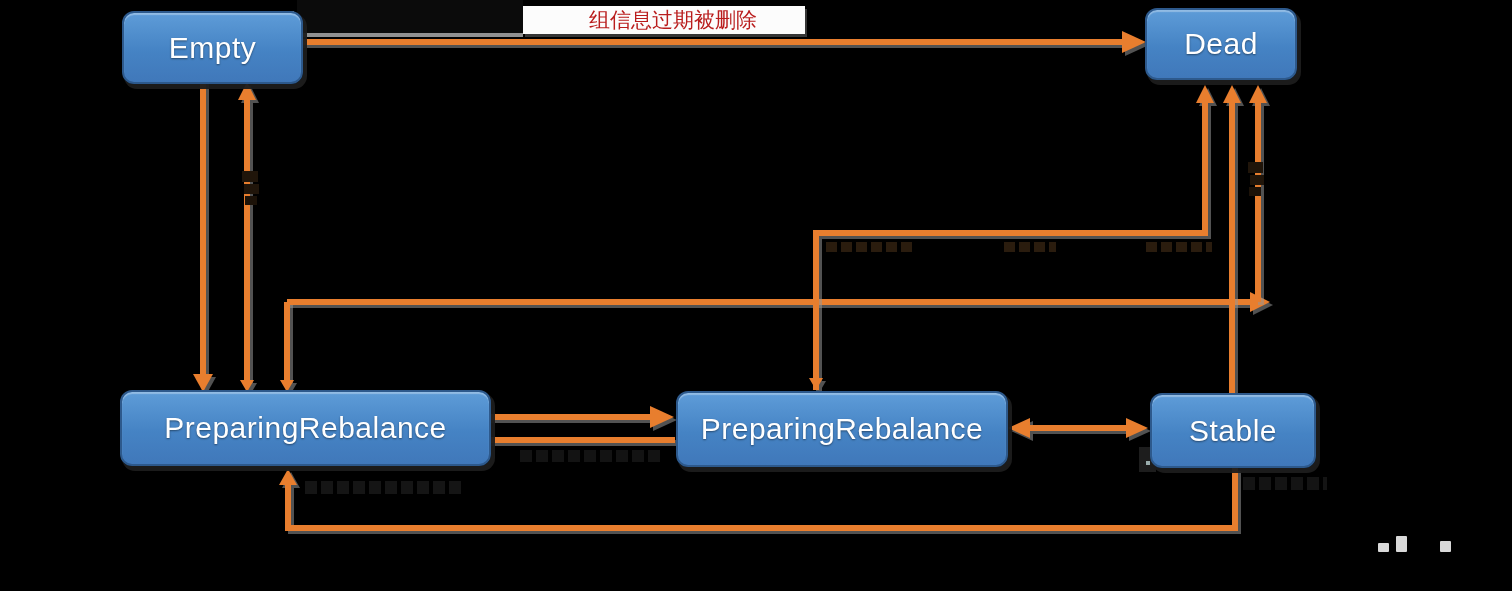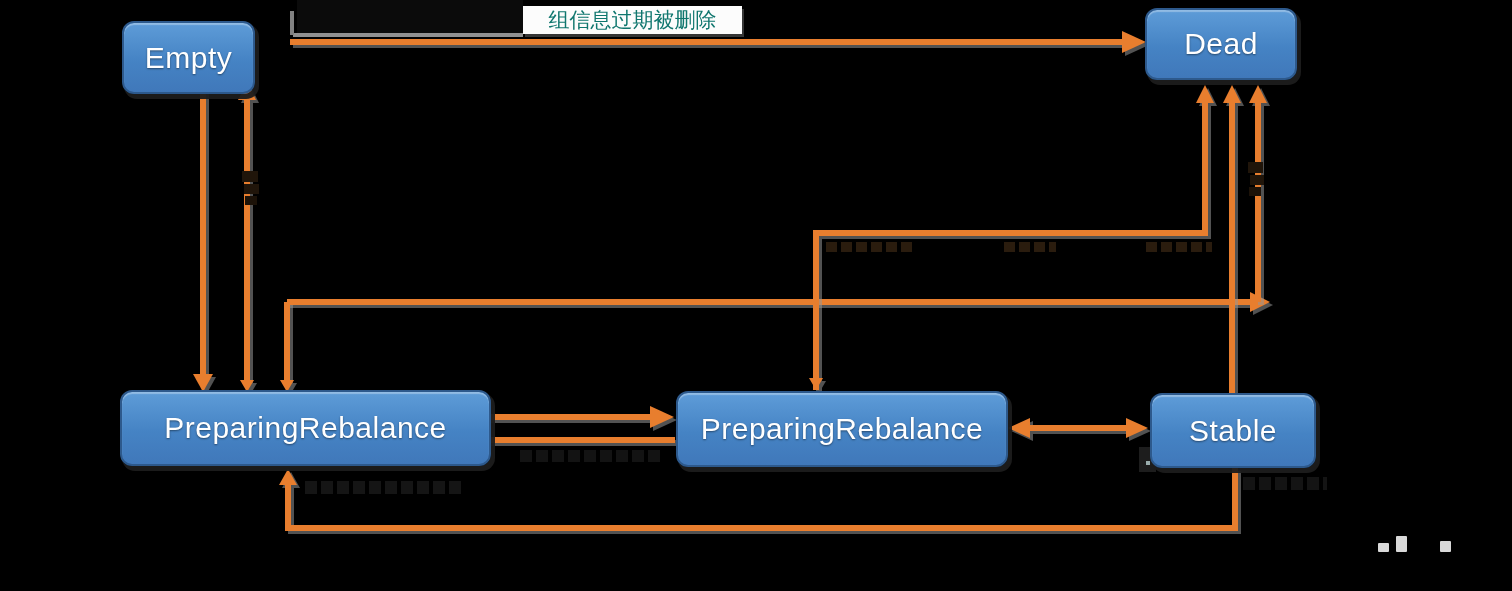--- a/index.html
+++ b/index.html
@@ -26,23 +26,23 @@
   .ah-right{border-top:11px solid transparent;border-bottom:11px solid transparent;border-left:24px solid #e87e2e;}
   .ah-right-md{border-top:10px solid transparent;border-bottom:10px solid transparent;border-left:22px solid #e87e2e;}
   .ah-right-h2{border-top:10px solid transparent;border-bottom:10px solid transparent;border-left:20px solid #e87e2e;}
   .ah-left{border-top:11px solid transparent;border-bottom:11px solid transparent;border-right:24px solid #e87e2e;}
   .ah-left-md{border-top:10px solid transparent;border-bottom:10px solid transparent;border-right:22px solid #e87e2e;}
 
   
   .label-dark{position:absolute;left:297px;top:0;width:226px;height:33px;background:#0b0b0b;}
   .label-dark-shadow-b{position:absolute;left:293px;top:33px;width:230px;height:4px;background:#909090;}
   .label-dark-shadow-l{position:absolute;left:290px;top:11px;width:4px;height:24px;background:#828282;}
-  .label-white{position:absolute;left:523px;top:6px;width:219px;height:28px;background:#fcfcfc;
-        color:#0f766e;font-size:21px;display:flex;align-items:center;justify-content:center;
-        box-shadow:2px 3px 0 rgba(120,120,120,.45);}
+  .label-white{position:absolute;left:523px;top:6px;width:264px;height:28px;background:#fcfcfc;
+        color:#b91c1c;font-size:21px;display:flex;align-items:center;justify-content:center;
+        box-shadow:2px 3px 0 rgba(120,120,120,.45);padding-left:18px;}
 
   
   .smudge{position:absolute;}
 
   
   .wm-text{position:absolute;left:1330px;top:548px;width:176px;height:24px;
         color:#d0d0d0;font-size:20px;letter-spacing:0;text-shadow:0 2px 3px #000,1px 1px 2px #000;}
   .wm-mark{position:absolute;background:rgba(255,255,255,.85);border-radius:1px;}
 </style>
 </head>
@@ -128,21 +128,21 @@
   <div class="smudge" style="left:1249px;top:187px;width:12px;height:9px;background:#1c1208"></div>
   <div class="smudge" style="left:826px;top:242px;width:90px;height:10px;background:repeating-linear-gradient(90deg,#2a1c0e 0 11px,transparent 11px 15px)"></div>
   <div class="smudge" style="left:1004px;top:242px;width:52px;height:10px;background:repeating-linear-gradient(90deg,#2a1c0e 0 11px,transparent 11px 15px)"></div>
   <div class="smudge" style="left:1146px;top:242px;width:66px;height:10px;background:repeating-linear-gradient(90deg,#2a1c0e 0 11px,transparent 11px 15px)"></div>
   <div class="smudge" style="left:305px;top:481px;width:158px;height:13px;background:repeating-linear-gradient(90deg,#151515 0 12px,transparent 12px 16px)"></div>
   <div class="smudge" style="left:520px;top:450px;width:140px;height:12px;background:repeating-linear-gradient(90deg,#131313 0 12px,transparent 12px 16px)"></div>
   <div class="smudge" style="left:1243px;top:477px;width:84px;height:13px;background:repeating-linear-gradient(90deg,#141414 0 12px,transparent 12px 16px)"></div>
   <div class="smudge" style="left:1139px;top:447px;width:17px;height:25px;background:#1d1d1d"></div>
   <div class="smudge" style="left:1146px;top:461px;width:4px;height:4px;background:rgba(207,234,234,.7)"></div>
 
-  <div class="node" style="left:122px;top:21px;width:133px;height:73px">
+  <div class="node" style="left:122px;top:11px;width:181px;height:73px">
     <span>Empty</span>
   </div>
   <div class="node" style="left:1145px;top:8px;width:152px;height:72px">
     <span>Dead</span>
   </div>
   <div class="node" style="left:120px;top:390px;width:371px;height:76px">
     <span>PreparingRebalance</span>
   </div>
   <div class="node" style="left:676px;top:391px;width:332px;height:76px">
     <span>PreparingRebalance</span>

